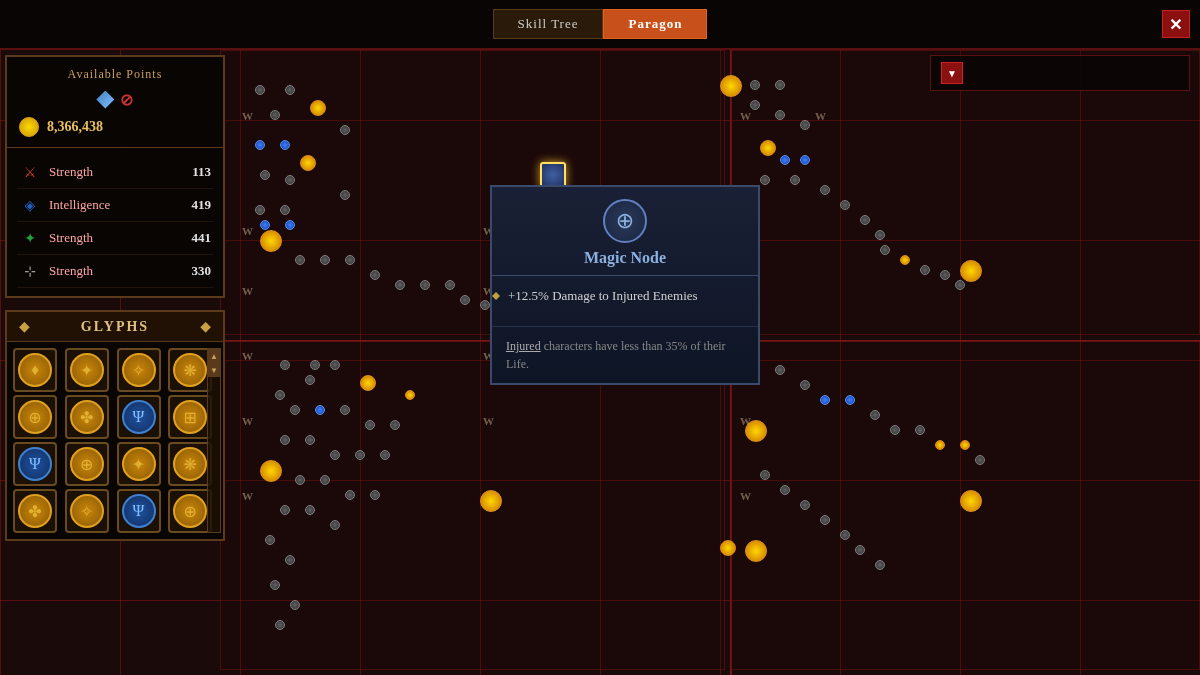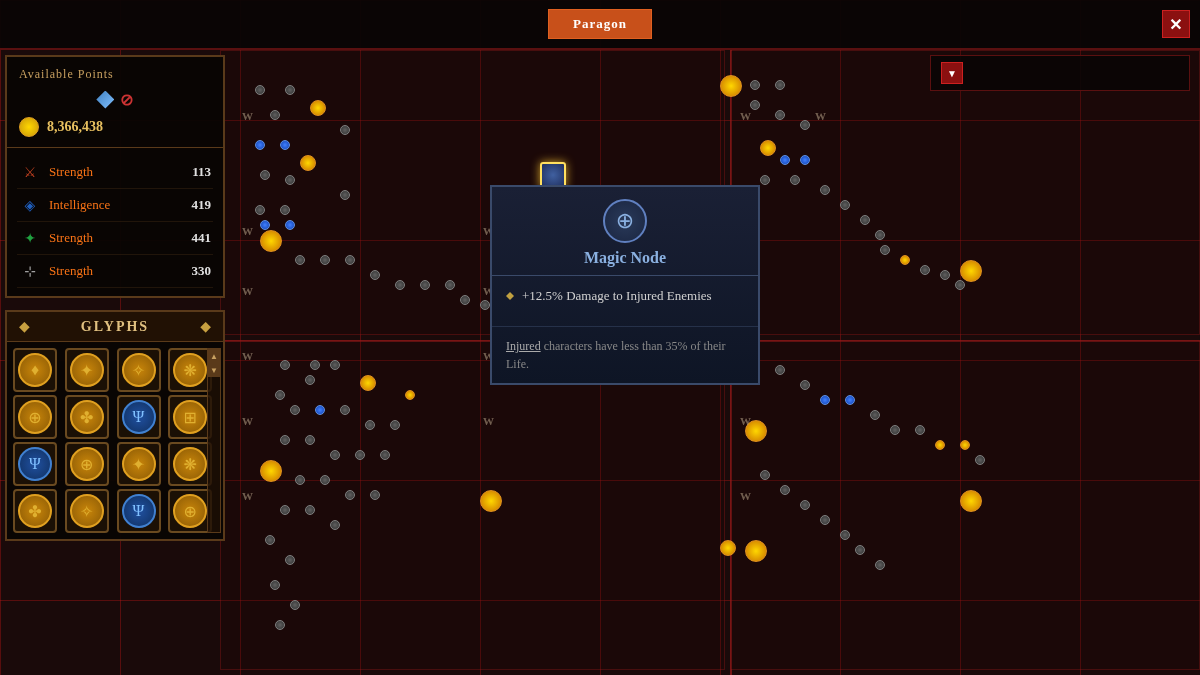--- a/index.html
+++ b/index.html
@@ -148,21 +148,21 @@
     }
 
     .available-points-section {
       padding: 10px 12px;
       border-bottom: 1px solid #5a3a1a;
     }
 
     .available-points-title {
       color: #c8a060;
       font-size: 12px;
-      text-align: left;
+      text-align: center;
       margin-bottom: 8px;
       letter-spacing: 1px;
     }
 
     .points-icons {
       display: flex;
       align-items: center;
       justify-content: center;
       gap: 6px;
       margin-bottom: 8px;
@@ -215,21 +215,21 @@
     .stat-icon {
       width: 22px;
       height: 22px;
       margin-right: 8px;
       display: flex;
       align-items: center;
       justify-content: center;
     }
 
     .stat-name {
-      color: #f97316;
+      color: #fca5a5;
       font-size: 13px;
       flex: 1;
     }
 
     .stat-value {
       color: #e0e0e0;
       font-size: 13px;
       font-weight: bold;
       min-width: 35px;
       text-align: right;
@@ -360,21 +360,21 @@
     }
 
     .tooltip-title {
       color: #8ab0e0;
       font-size: 16px;
       font-weight: bold;
       text-align: center;
     }
 
     .tooltip-body {
-      padding: 12px 14px;
+      padding: 12px 0;
     }
 
     .tooltip-stat-row {
       display: flex;
       align-items: center;
       gap: 8px;
       margin-bottom: 10px;
       color: #d0d0d0;
       font-size: 13px;
     }
@@ -650,20 +650,21 @@
     <span class="w-marker" style="top:350px;left:740px;">W</span>
     <span class="w-marker" style="top:415px;left:740px;">W</span>
     <span class="w-marker" style="top:490px;left:740px;">W</span>
     <span class="w-marker" style="top:225px;left:483px;">W</span>
     <span class="w-marker" style="top:285px;left:483px;">W</span>
     <span class="w-marker" style="top:350px;left:483px;">W</span>
     <span class="w-marker" style="top:415px;left:483px;">W</span>
   </div>
 
   <div class="top-bar">
+    <button class="tab-btn">Skill Tree</button>
     <button class="tab-btn active">Paragon</button>
     <div class="close-btn">✕</div>
   </div>
 
   <div class="search-bar">
     <div class="search-dropdown">▼</div>
   </div>
 
   <div class="left-panel">
 

